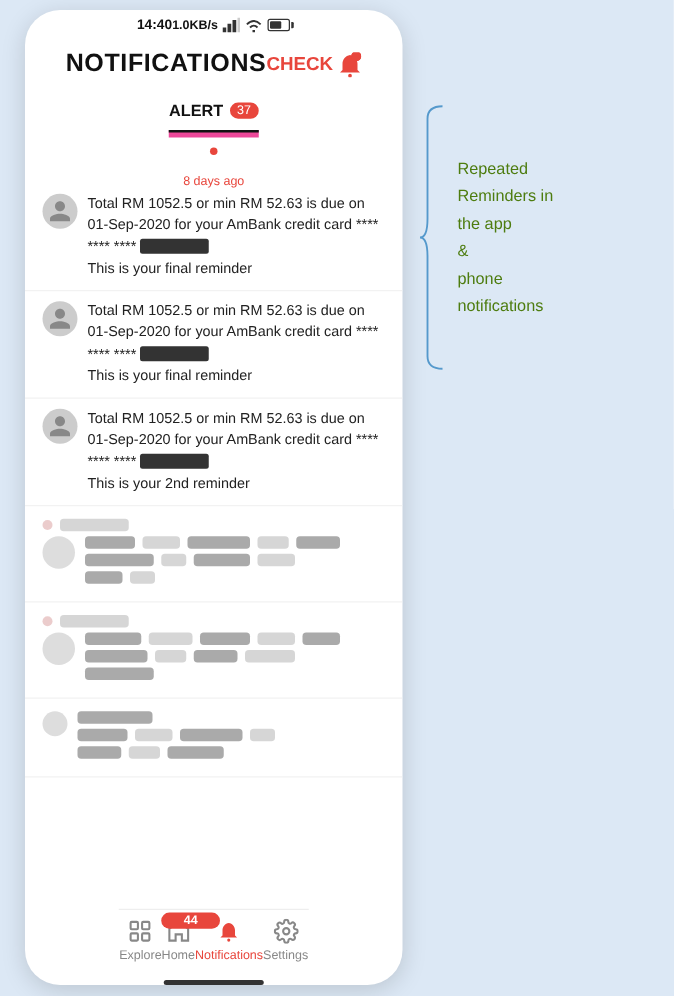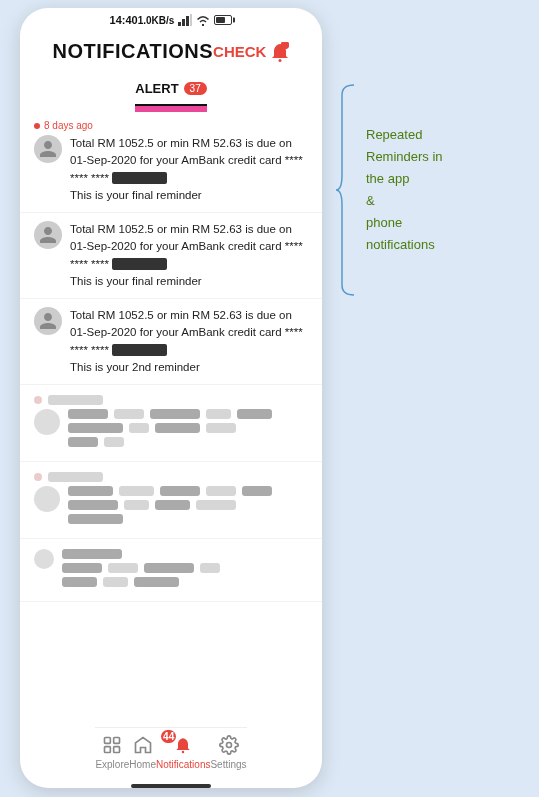--- a/index.html
+++ b/index.html
@@ -97,21 +97,21 @@
     }
     .check-label {
       font-size: 15px;
       font-weight: 700;
       color: #e8463c;
     }
 
     
     .tabs {
       display: flex;
-      border-bottom: 8px solid #ec4899;
+      border-bottom: 6px solid #ec4899;
       margin-top: 10px;
     }
     .tab {
       flex: 1;
       text-align: center;
       padding: 8px 0;
       font-size: 13px;
       font-weight: 700;
       color: #999;
       cursor: pointer;
@@ -147,21 +147,22 @@
     .notif-item {
       padding: 8px 14px;
       border-bottom: 1px solid #f2f2f2;
     }
     .notif-date {
       font-size: 10px;
       color: #e8463c;
       margin-bottom: 4px;
       display: flex;
       align-items: center;
-      gap: 4px;
+      gap: 16px;
+      flex-direction: column;
     }
     .dot-red {
       width: 6px;
       height: 6px;
       background: #e8463c;
       border-radius: 50%;
       display: inline-block;
     }
     .notif-content {
       display: flex;
@@ -252,21 +253,21 @@
     }
     .nav-badge {
       position: absolute;
       top: -4px;
       right: 18px;
       background: #e8463c;
       color: #fff;
       border-radius: 20px;
       font-size: 10px;
       font-weight: 700;
-      padding: 1px 2px;
+      padding: 1px 18px;
     }
     .home-indicator {
       width: 80px;
       height: 4px;
       background: #333;
       border-radius: 2px;
       margin: 4px auto 0;
     }
 
     

